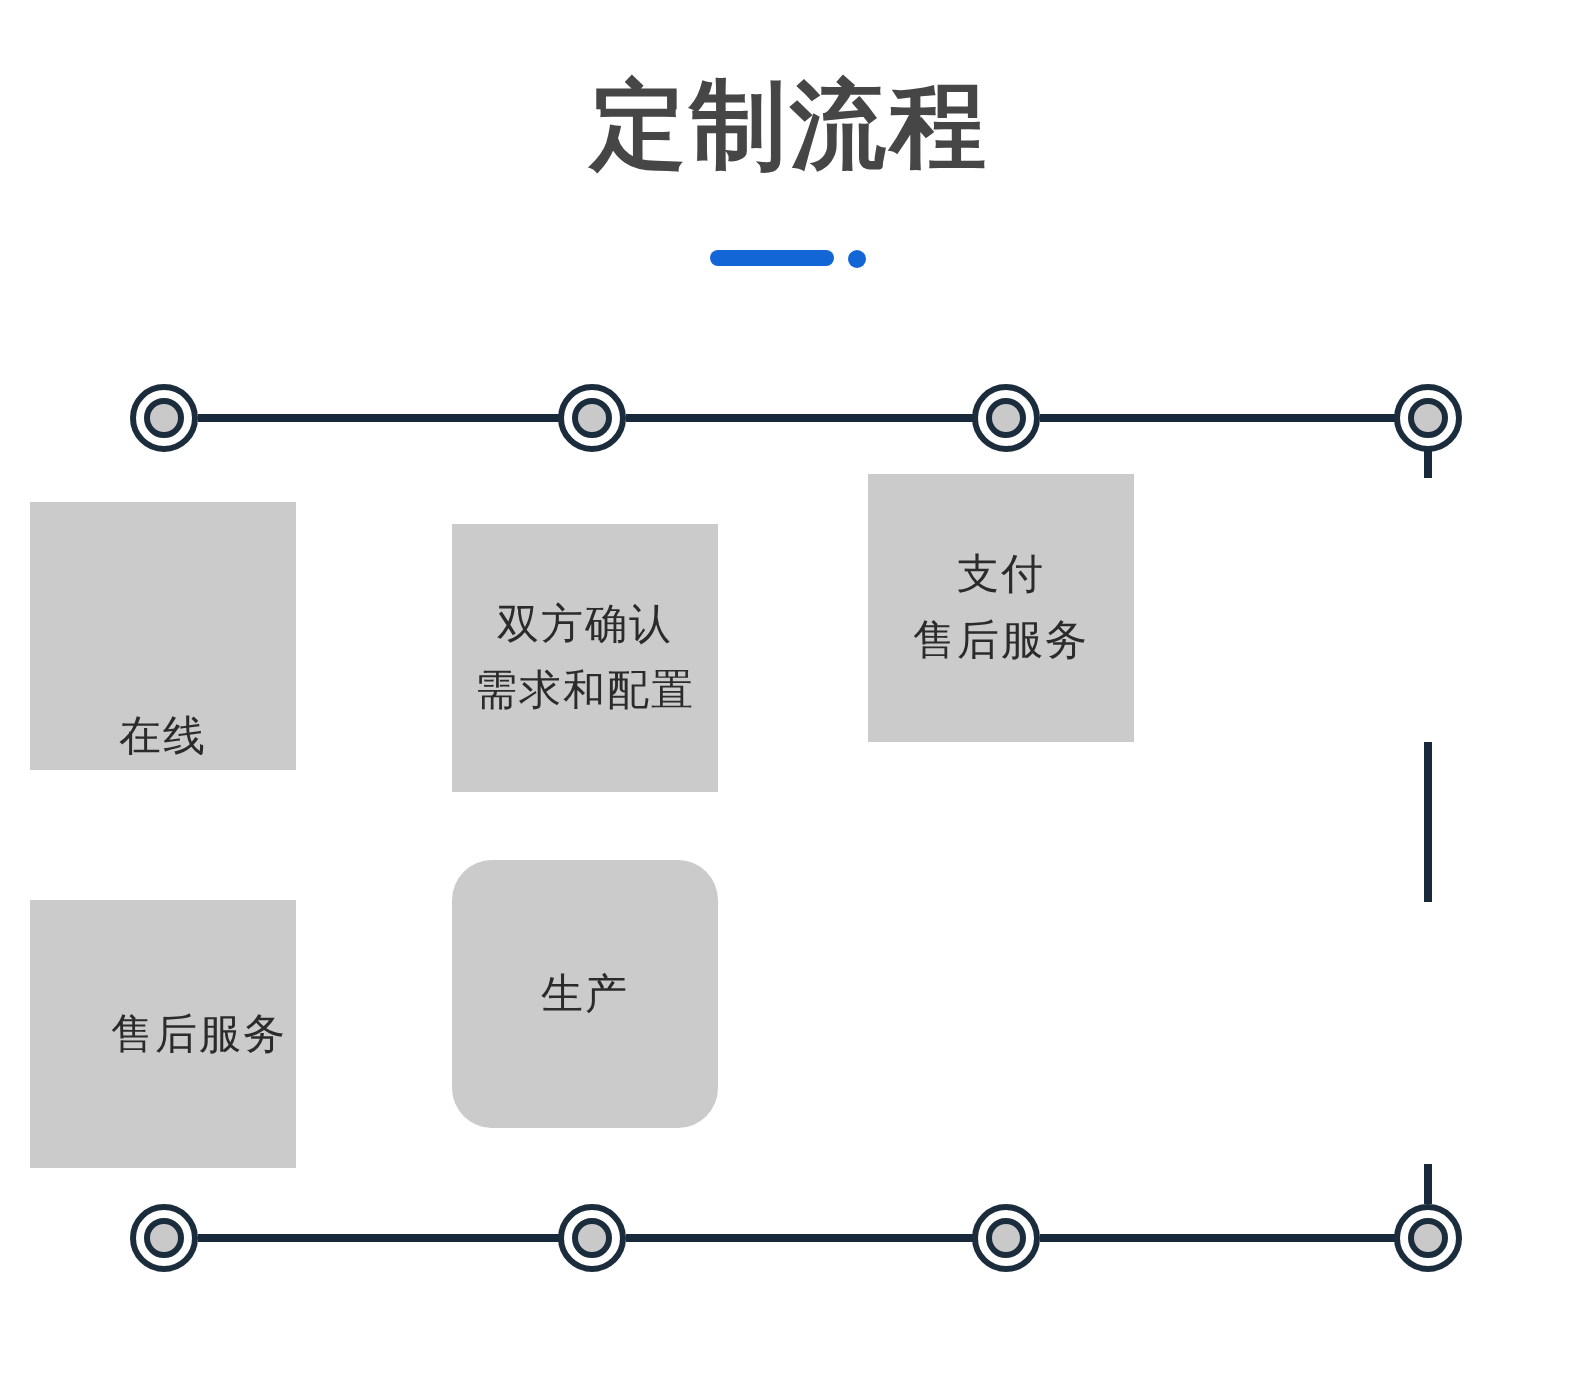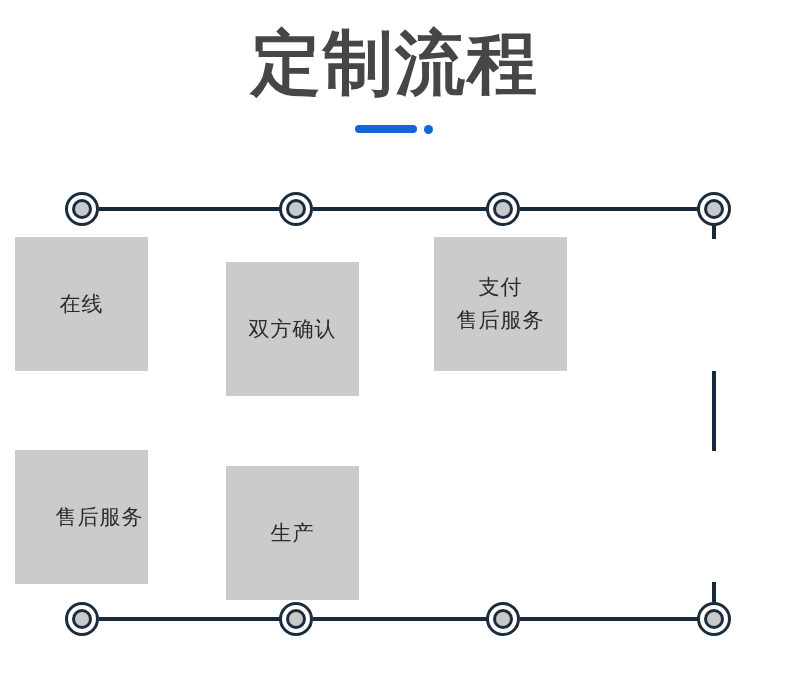--- a/index.html
+++ b/index.html
@@ -22,21 +22,21 @@
 
   
   .title-wrap {
     position: absolute;
     left: 0;
     top: 24px;
     width: 790px;
     text-align: center;
   }
   .page-title {
-    font-size: 70px;
+    font-size: 48px;
     font-weight: bold;
     letter-spacing: 2px;
     color: #464646;
     line-height: 78px;
     font-family: "DejaVu Sans", "Liberation Sans", sans-serif;
   }
   .underline-wrap {
     position: absolute;
     left: 0;
     top: 124px;
@@ -134,43 +134,44 @@
 
   <div class="h-line" style="left:99px;  top:207px; width:181px;"></div>
   <div class="h-line" style="left:313px; top:207px; width:174px;"></div>
   <div class="h-line" style="left:520px; top:207px; width:178px;"></div>
 
   <div class="node" style="left:65px;  top:192px;"></div>
   <div class="node" style="left:279px; top:192px;"></div>
   <div class="node" style="left:486px; top:192px;"></div>
   <div class="node" style="left:697px; top:192px;"></div>
 
-  <div class="step-box" style="left:15px;  top:237px;">
+  <div class="step-box" style="left:15px;  top:251px;justify-content:flex-end;">
     <span class="step-line">在线</span>
   </div>
 
   <div class="step-box" style="left:226px; top:237px;margin-top:25px;">
     <span class="step-line">双方确认</span>
+    <span class="step-line">需求和配置</span>
   </div>
 
   <div class="step-box" style="left:434px; top:237px;">
     <span class="step-line">支付</span>
     <span class="step-line">售后服务</span>
   </div>
 
 
   <div class="v-line" style="left:712px; top:225px; height:14px;"></div>
   <div class="v-line" style="left:712px; top:371px; height:80px;"></div>
   <div class="v-line" style="left:712px; top:582px; height:20px;"></div>
 
   <div class="step-box" style="left:15px;  top:450px;padding-left:36px;">
     <span class="step-line">售后服务</span>
   </div>
 
-  <div class="step-box" style="left:226px; top:466px;">
+  <div class="step-box" style="left:226px; top:430px;border-radius:20px;">
     <span class="step-line">生产</span>
   </div>
 
 
 
   <div class="h-line" style="left:99px;  top:617px; width:181px;"></div>
   <div class="h-line" style="left:313px; top:617px; width:174px;"></div>
   <div class="h-line" style="left:520px; top:617px; width:178px;"></div>
 
   <div class="node" style="left:65px;  top:602px;"></div>

